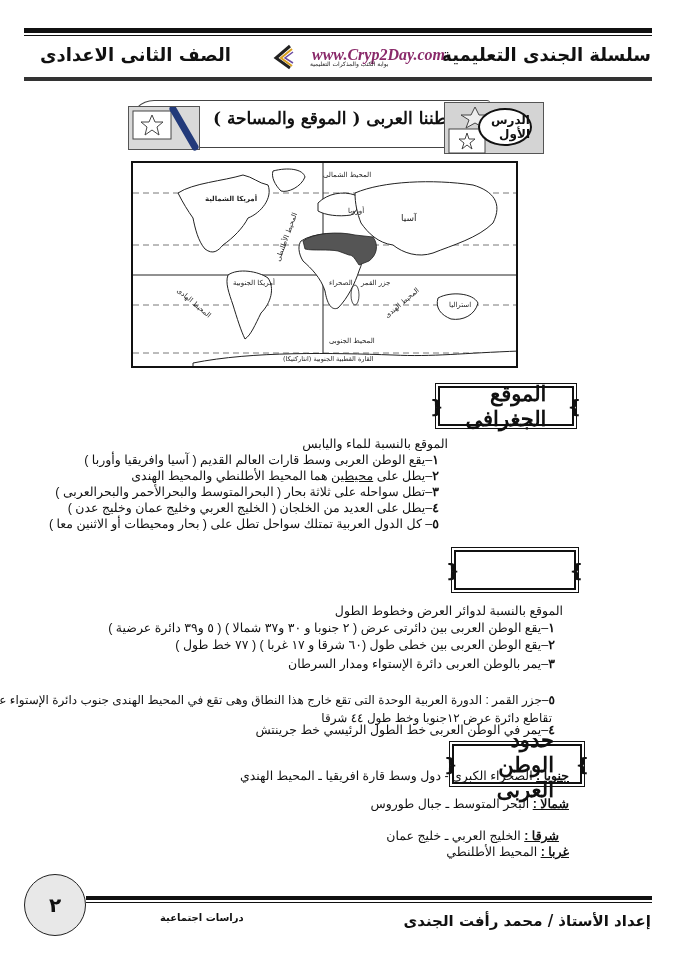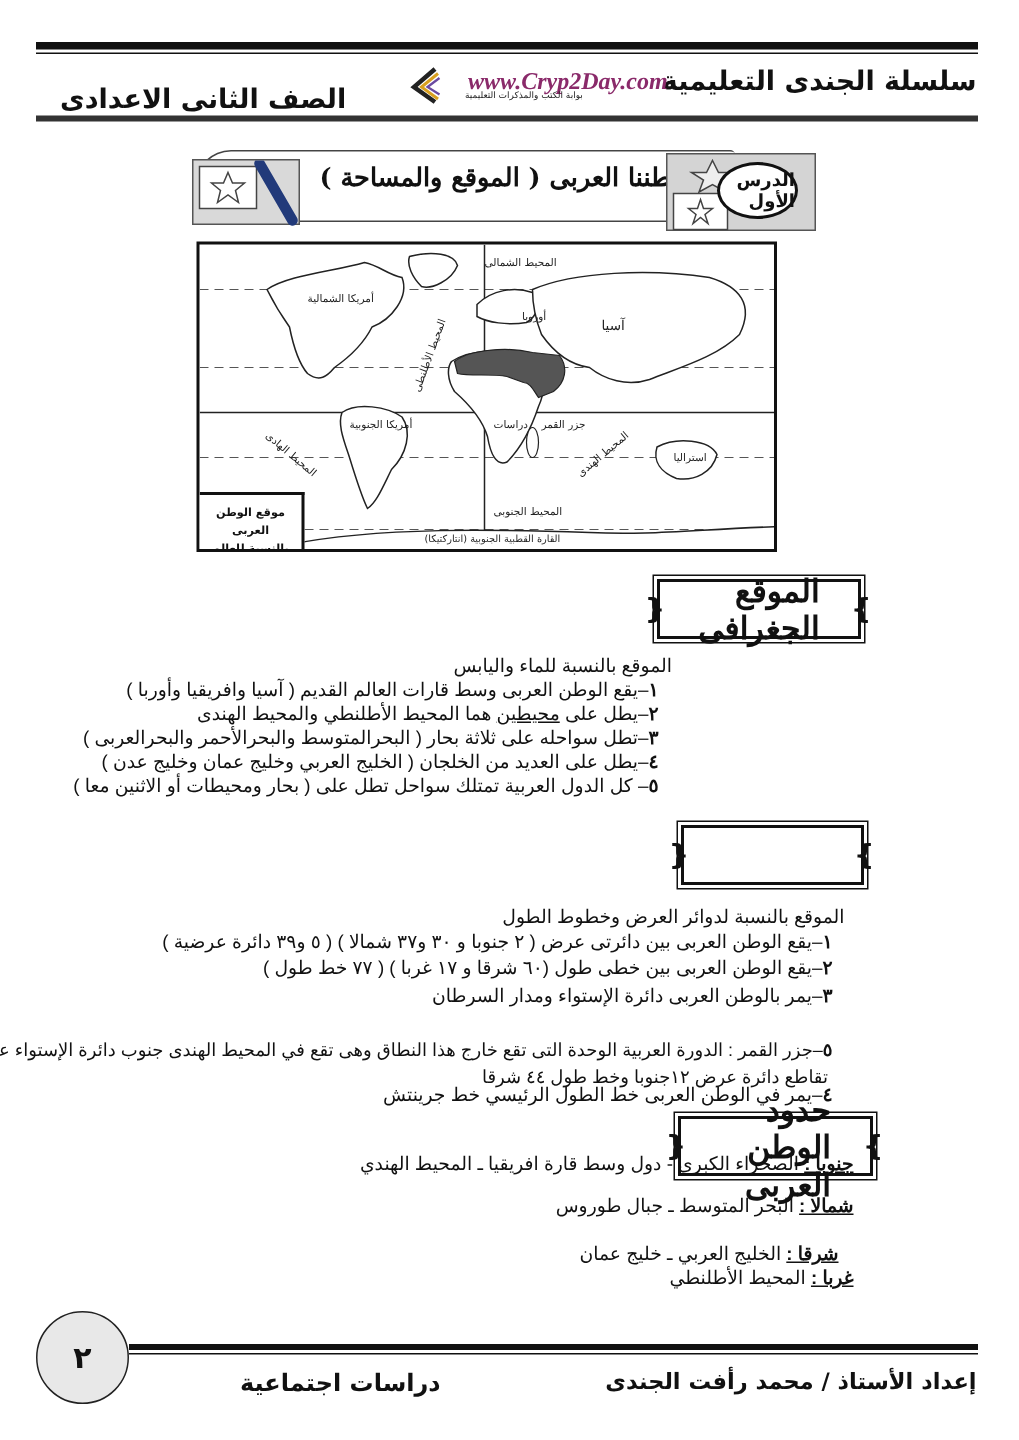--- a/index.html
+++ b/index.html
@@ -4,21 +4,21 @@
   <style>
     * { box-sizing: border-box; margin: 0; padding: 0; }
     html, body { width: 679px; height: 960px; background: #ffffff; overflow: hidden; }
     body { position: relative; font-family: "DejaVu Sans", sans-serif; color: #111; }
 
     
     .hdr-line-top { position: absolute; left: 24px; top: 28px; width: 628px; height: 5px; background: #111; }
     .hdr-line-top2 { position: absolute; left: 24px; top: 35px; width: 628px; height: 1px; background: #111; }
     .hdr-line-bot { position: absolute; left: 24px; top: 77px; width: 628px; height: 4px; background: #333; }
     .hdr-right { position: absolute; right: 28px; top: 44px; font-family: "DejaVu Sans", sans-serif; font-weight: bold; font-size: 18px; direction: rtl; }
-    .hdr-left { position: absolute; left: 40px; top: 44px; font-family: "DejaVu Sans", sans-serif; font-weight: bold; font-size: 18px; direction: rtl; margin-top: 12px; }
+    .hdr-left { position: absolute; left: 40px; top: 44px; font-family: "DejaVu Sans", sans-serif; font-weight: bold; font-size: 18px; direction: rtl; }
     .logo { position: absolute; left: 272px; top: 44px; width: 130px; height: 30px; }
     .logo-mark { position: absolute; left: 0; top: 0; width: 22px; height: 26px; }
     .logo-url { position: absolute; left: 40px; top: 2px; font-family: "Liberation Serif", serif; font-style: italic; font-size: 16px; color: #8a2a6a; font-weight: bold; }
     .logo-sub { position: absolute; left: 38px; top: 16px; font-size: 6px; color: #222; direction: rtl; }
 
     
     .banner { position: absolute; left: 118px; top: 94px; width: 444px; height: 62px; }
     .banner-frame { position: absolute; left: 12px; top: 6px; width: 360px; height: 48px; border: 1px solid #444; border-radius: 30px 4px 4px 30px; border-right: none; }
     .banner-title { position: absolute; left: 95px; top: 14px; font-size: 17px; font-weight: bold; direction: rtl; font-family: "DejaVu Serif", serif; }
     .banner-pic-left { position: absolute; left: 10px; top: 12px; width: 72px; height: 44px; border: 1px solid #555; background: #d9d9d9; }
@@ -41,21 +41,21 @@
     .txt { position: absolute; direction: rtl; font-family: "Liberation Sans", sans-serif; font-size: 12.5px; line-height: 16px; white-space: nowrap; color: #111; }
     .num { font-weight: bold; }
     .u { text-decoration: underline; }
     .bold-u { font-weight: bold; text-decoration: underline; }
 
     
     .ftr-circle { position: absolute; left: 24px; top: 874px; width: 62px; height: 62px; border-radius: 50%; border: 1.5px solid #222; background: #e8e8e8; display: flex; align-items: center; justify-content: center; font-size: 20px; font-weight: bold; }
     .ftr-line1 { position: absolute; left: 86px; top: 896px; width: 566px; height: 4px; background: #111; }
     .ftr-line2 { position: absolute; left: 86px; top: 902px; width: 566px; height: 1px; background: #111; }
     .ftr-right { position: absolute; right: 28px; top: 912px; font-weight: bold; font-size: 15px; direction: rtl; }
-    .ftr-left { position: absolute; left: 160px; top: 912px; font-weight: bold; font-size: 16px; direction: rtl; }
+    .ftr-left { position: absolute; left: 160px; top: 912px; font-weight: bold; font-size: 10px; direction: rtl; }
   </style>
 </head>
 <body>
 
 <div class="hdr-line-top"></div>
 <div class="hdr-line-top2"></div>
 <div class="hdr-right">سلسلة الجندى التعليمية</div>
 <div class="logo">
   <svg class="logo-mark" viewBox="0 0 22 26" width="22" height="26">
     <polyline points="18,2 4,14 18,24" fill="none" stroke="#222" stroke-width="3"></polyline>
@@ -113,36 +113,32 @@
 
     <path d="M170,78 C180,70 205,68 222,72 L240,74 C246,82 244,92 236,98 L226,102 C222,96 220,92 216,92 L205,88 C195,86 180,88 172,86 Z" fill="#555555" stroke="#222" stroke-width="0.8"></path>
 
     <ellipse cx="222" cy="132" rx="4" ry="10" fill="#fff" stroke="#222" stroke-width="0.8"></ellipse>
 
     <path d="M305,135 C318,128 340,130 345,140 C342,152 330,158 318,156 C308,152 302,145 305,135 Z" fill="#fff" stroke="#222" stroke-width="1"></path>
 
     <path d="M60,200 C120,188 200,190 260,192 C300,194 330,190 387,188 L387,207 L60,207 Z" fill="#fff" stroke="#222" stroke-width="1"></path>
   </svg>
   <span class="map-label" style="left:190px;top:8px;">المحيط الشمالى</span>
-  <span class="map-label" style="left:72px;top:32px;">أمريكا الشمالية</span>
+  <span class="map-label" style="left:72px;top:32px;font-weight:bold;">أمريكا الشمالية</span>
   <span class="map-label" style="left:200px;top:44px;padding-left:15px;">أوروبا</span>
   <span class="map-label" style="left:268px;top:50px;font-size:9px;">آسيا</span>
   <span class="map-label" style="left:128px;top:70px;transform:rotate(-70deg);">المحيط الأطلنطى</span>
   <span class="map-label" style="left:100px;top:116px;">أمريكا الجنوبية</span>
-  <span class="map-label" style="left:196px;top:116px;">دراسات</span>
+  <span class="map-label" style="left:196px;top:116px;">الصحراء</span>
   <span class="map-label" style="left:228px;top:116px;">جزر القمر</span>
   <span class="map-label" style="left:248px;top:136px;transform:rotate(-40deg);">المحيط الهندى</span>
   <span class="map-label" style="left:40px;top:136px;transform:rotate(40deg);">المحيط الهادى</span>
   <span class="map-label" style="left:316px;top:138px;">استراليا</span>
   <span class="map-label" style="left:196px;top:174px;">المحيط الجنوبى</span>
   <span class="map-label" style="left:150px;top:192px;font-size:6.5px;">القارة القطبية الجنوبية (انتاركتيكا)</span>
-  <div class="map-caption">
-    <div>موقع الوطن العربى</div>
-    <div>بالنسبة للعالم</div>
-  </div>
 </div>
 
 <div class="sec-hdr" style="left:438px;top:386px;width:136px;">
   <span class="orn l">❴</span>
   <span>الموقع الجغرافى</span>
   <span class="orn r">❵</span>
 </div>
 <div class="txt" style="right:231px;top:436px;">الموقع بالنسبة للماء واليابس</div>
 <div class="txt" style="right:240px;top:452px;">
   <span class="num">١</span><span>–يقع الوطن العربى وسط قارات العالم القديم ( آسيا وافريقيا وأوربا )</span>

